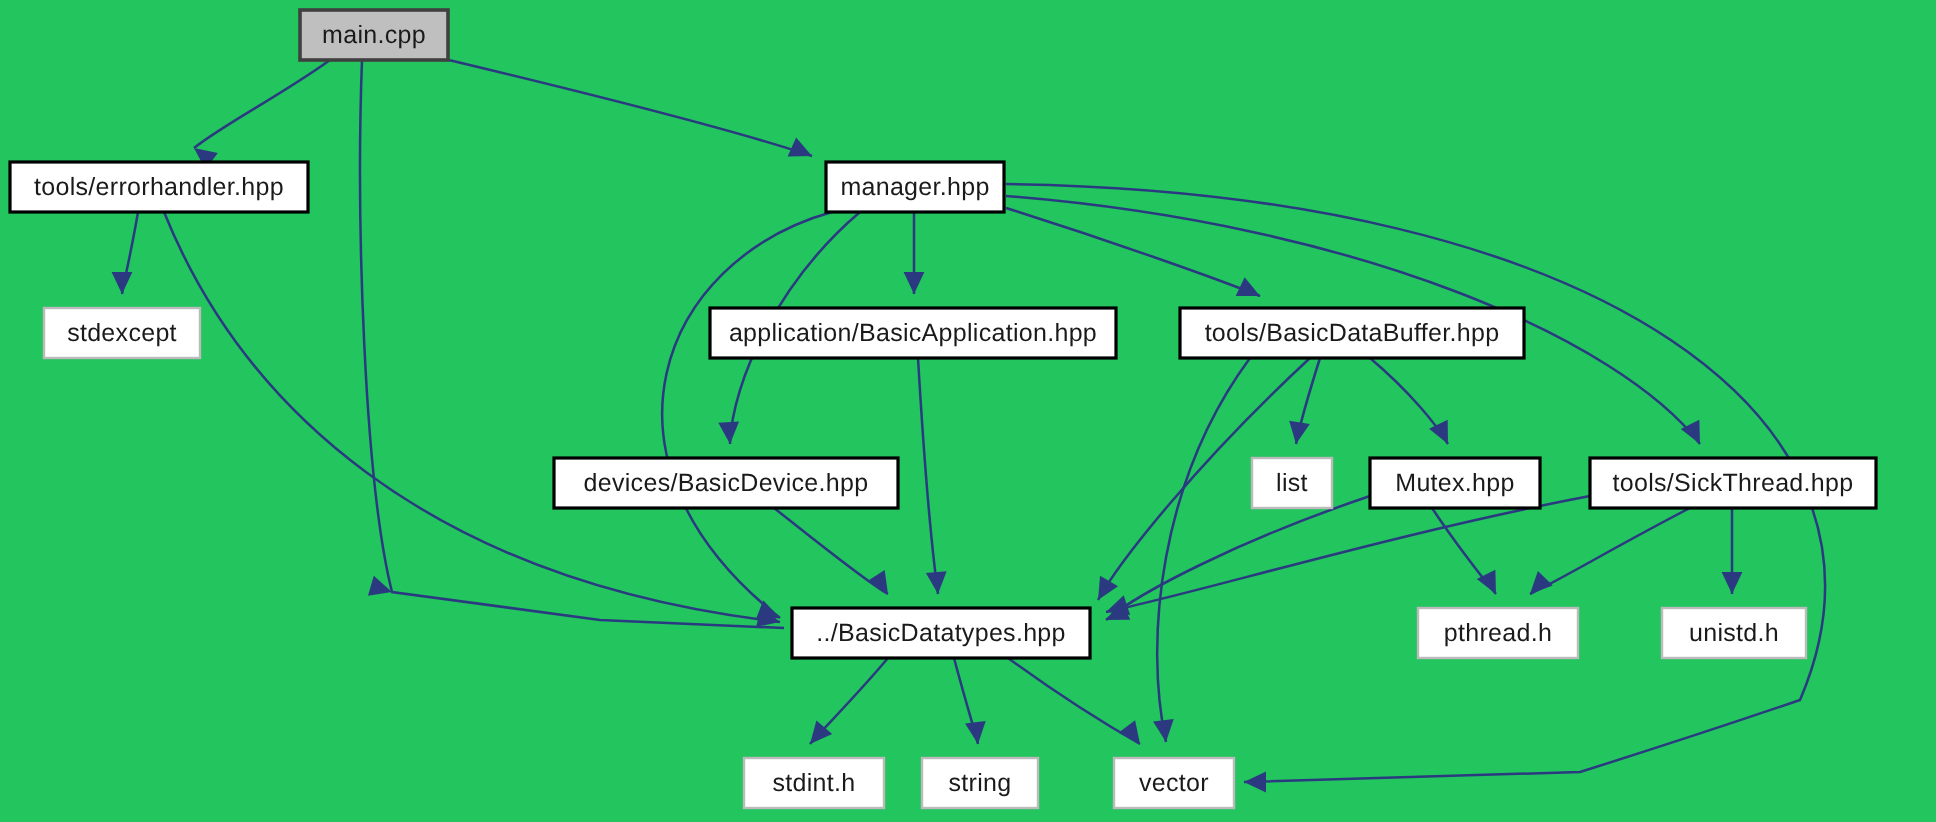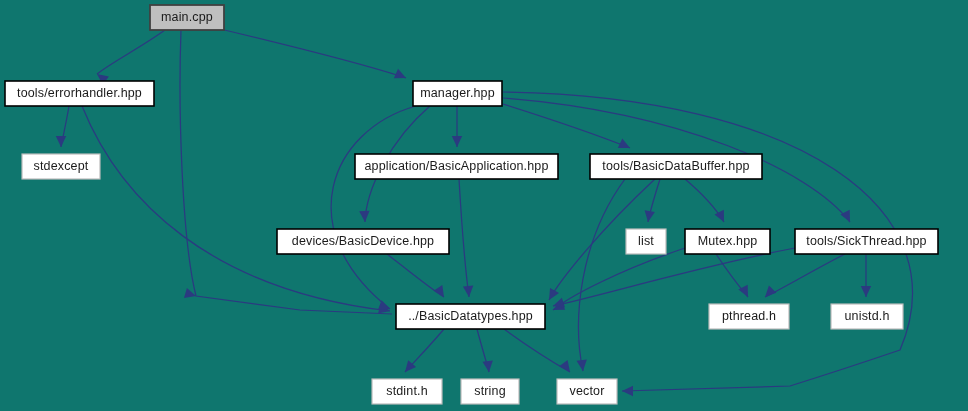--- a/index.html
+++ b/index.html
@@ -4,21 +4,21 @@
 <style>
   html, body {
     margin: 0;
     padding: 0;
     background: #ffffff;
   }
   #graph-root {
     position: relative;
     width: 968px;
     height: 411px;
-    background: #0f766e;
+    background: #22c55e;
     font-family: "Liberation Sans", sans-serif;
     overflow: hidden;
   }
   svg#dep-graph {
     display: block;
     width: 968px;
     height: 411px;
   }
   .node-box {
     fill: #ffffff;

